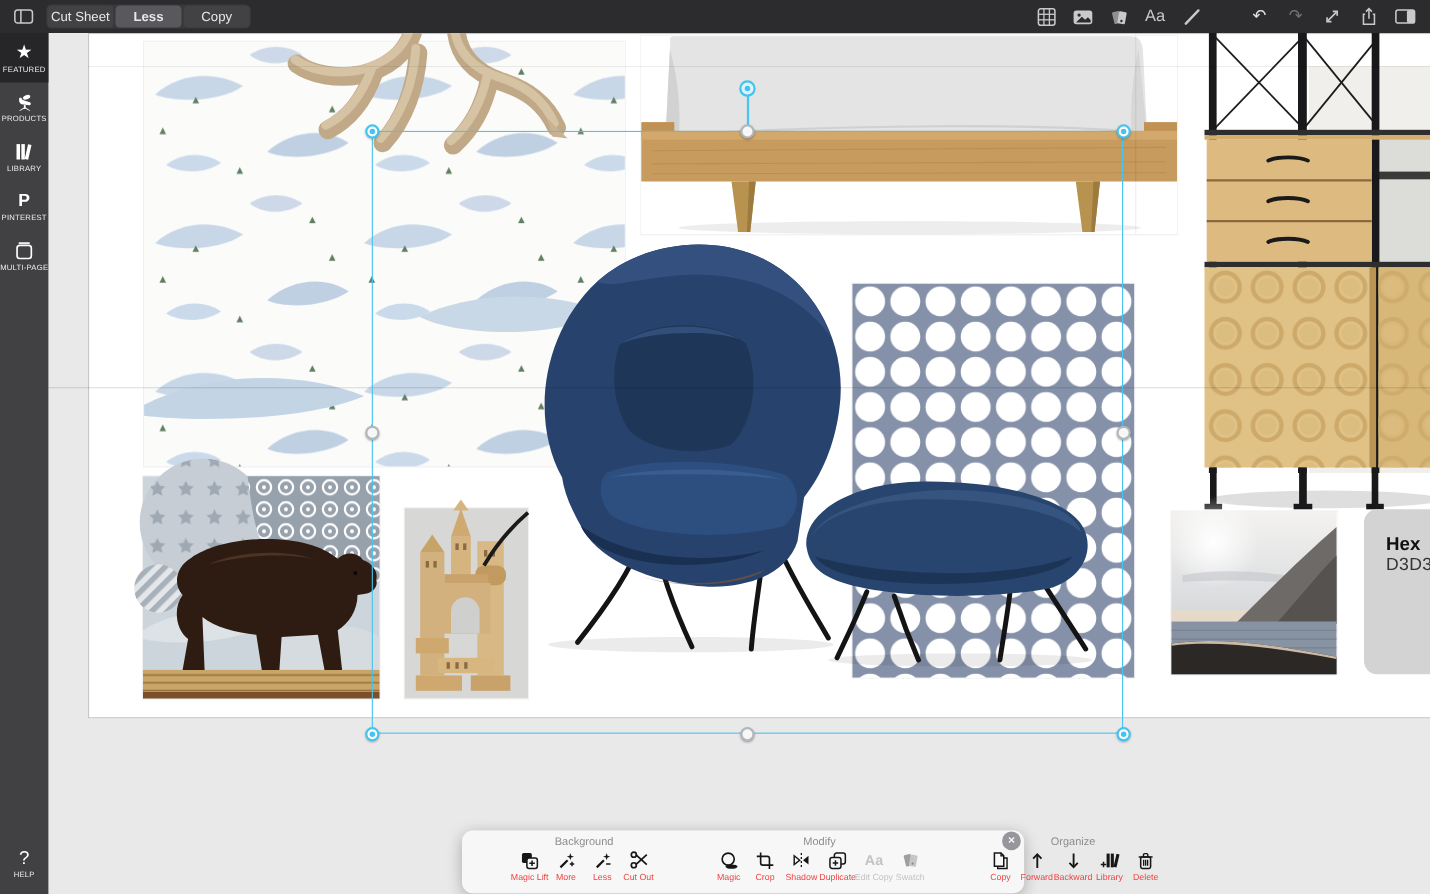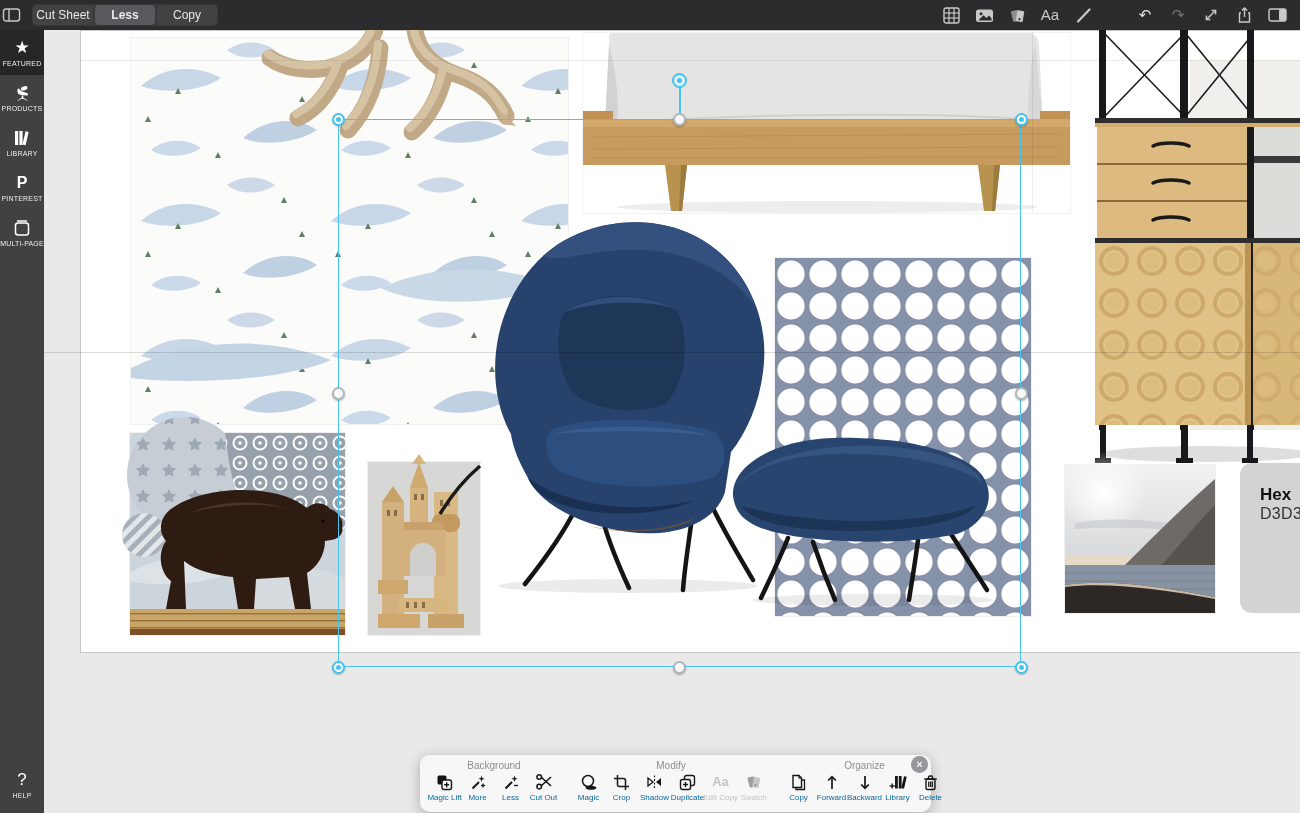--- a/index.html
+++ b/index.html
@@ -1,21 +1,21 @@
 <!DOCTYPE html>
 <html><head>
 <meta charset="utf-8">
 <style>
   html,body{margin:0;padding:0;background:#555;}
   .stage{position:relative;width:1300px;height:813px;overflow:hidden;background:#e9e9e9;
          font-family:"Liberation Sans","DejaVu Sans",sans-serif;-webkit-font-smoothing:antialiased;}
   
   .topbar{position:absolute;left:0;top:0;width:1300px;height:30px;background:#2c2c2e;z-index:50;
           display:flex;align-items:center;}
-  .tb-left{display:flex;align-items:center;gap:10px;}
+  .tb-left{display:flex;align-items:center;gap:10px;padding-left:10px;}
   .icon-btn{display:flex;align-items:center;justify-content:center;width:22px;height:22px;cursor:pointer;}
   .segmented{display:flex;background:#39393b;border-radius:5px;padding:1px;gap:2px;}
   .seg{font-family:inherit;font-size:12px;color:#e8e8e8;background:#424245;border:0;border-radius:4px;
        width:60px;height:20px;line-height:20px;text-align:center;padding:0;cursor:pointer;}
   .seg.active{background:#59595d;font-weight:bold;}
   .tb-right{margin-left:auto;display:flex;align-items:center;gap:11px;padding-right:12px;}
   .tb-right .glyph{font-size:15px;color:#c9c9c9;line-height:22px;}
   .tb-right .glyph.dim{color:#737373;}
   .tb-right .glyph.lit{color:#e2e2e2;}
   .tb-spacer{width:18px;}
@@ -52,24 +52,24 @@
   .h-corner::after{content:"";position:absolute;left:50%;top:50%;width:5px;height:5px;margin:-2.5px 0 0 -2.5px;
             border-radius:50%;background:#44c3ef;}
   .h-mid{background:#f7f7f7;border:2px solid #b0b7bd;box-shadow:0 1px 2px rgba(0,0,0,.3);}
   .h-rot{width:15px;height:15px;background:#def2fb;border:2px solid #44c3ef;}
   .h-rot::after{content:"";position:absolute;left:50%;top:50%;width:5px;height:5px;margin:-2.5px 0 0 -2.5px;
             border-radius:50%;background:#44c3ef;}
   
   .floatbar{position:absolute;left:420px;top:755px;width:511px;height:57px;background:rgba(247,247,247,.97);
             border-radius:10px;box-shadow:0 3px 14px rgba(0,0,0,.28);z-index:60;display:flex;
             align-items:stretch;padding:0 2px;box-sizing:border-box;}
-  .tgroup{display:flex;flex-direction:column;padding:0 6px;}
+  .tgroup{display:flex;flex-direction:column;padding:0 6px;margin-left:37px;}
   .tgroup-title{text-align:center;font-size:10px;color:#8d8d8d;margin-top:5px;}
   .tgroup-items{display:flex;margin-top:1px;}
-  .tool{width:33px;display:flex;flex-direction:column;align-items:center;cursor:pointer;color:#0369a1;}
+  .tool{width:33px;display:flex;flex-direction:column;align-items:center;cursor:pointer;color:#ef4444;}
   .tool .t-icon{height:20px;display:flex;align-items:center;justify-content:center;}
   .tool .t-label{font-size:8px;margin-top:1px;white-space:nowrap;}
   .tool.disabled{color:#c3c3c3;cursor:default;}
   .tool .aa{font-size:13px;font-weight:bold;line-height:18px;}
   .close-btn{position:absolute;left:911px;top:756px;width:17px;height:17px;border-radius:50%;
              background:#96969b;color:#f4f4f4;font-size:11px;font-weight:bold;line-height:17px;
              text-align:center;z-index:61;cursor:pointer;border:0;padding:0;font-family:inherit;}
   svg{overflow:visible;}
 </style>
 </head>

